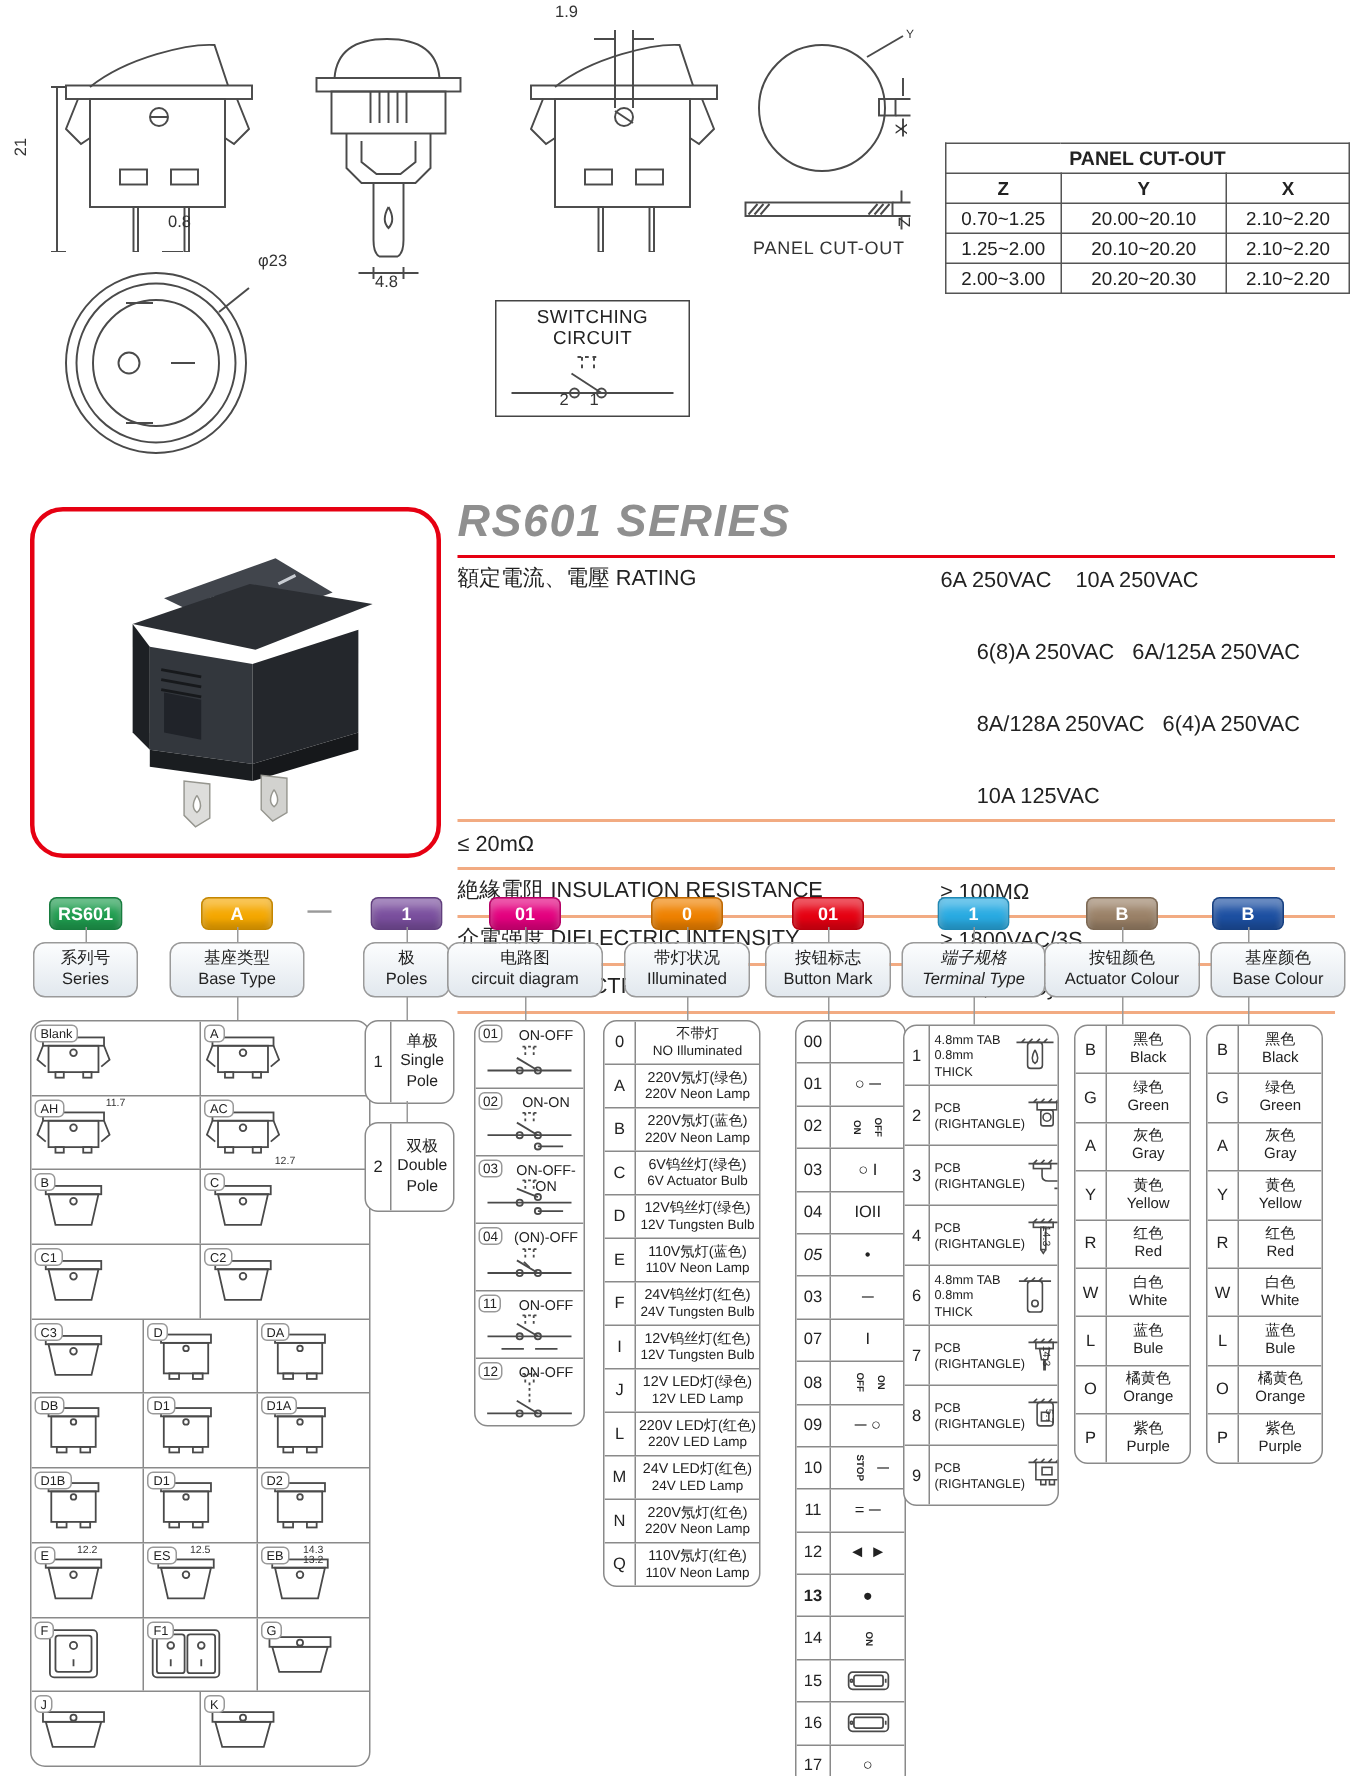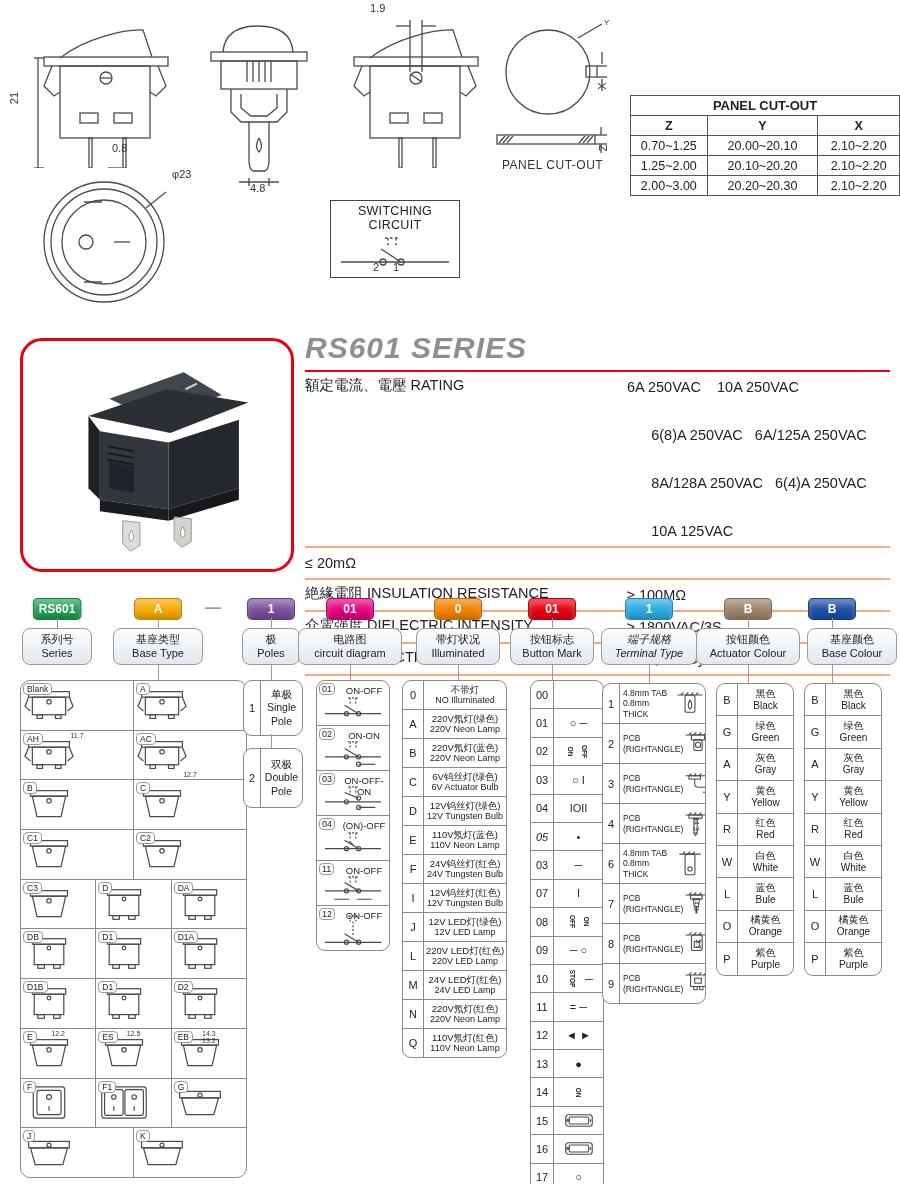--- a/index.html
+++ b/index.html
@@ -913,21 +913,21 @@
           <span>= ─</span>
         </div>
       </div>
       <div class="orow" style="height: 27.4px;">
         <div class="ocode" style="width: 22px;">12</div>
         <div class="bsym">
           <span>◄ ►</span>
         </div>
       </div>
       <div class="orow" style="height: 27.4px;">
-        <div class="ocode" style="width: 22px;">13</div>
+        <div class="ocode" style="width: 22px; font-weight: bold;">13</div>
         <div class="bsym">
           <span>●</span>
         </div>
       </div>
       <div class="orow" style="height: 27.4px;">
         <div class="ocode" style="width: 22px;">14</div>
         <div class="bsym">
           <span class="rotw">ON</span>
         </div>
       </div>

